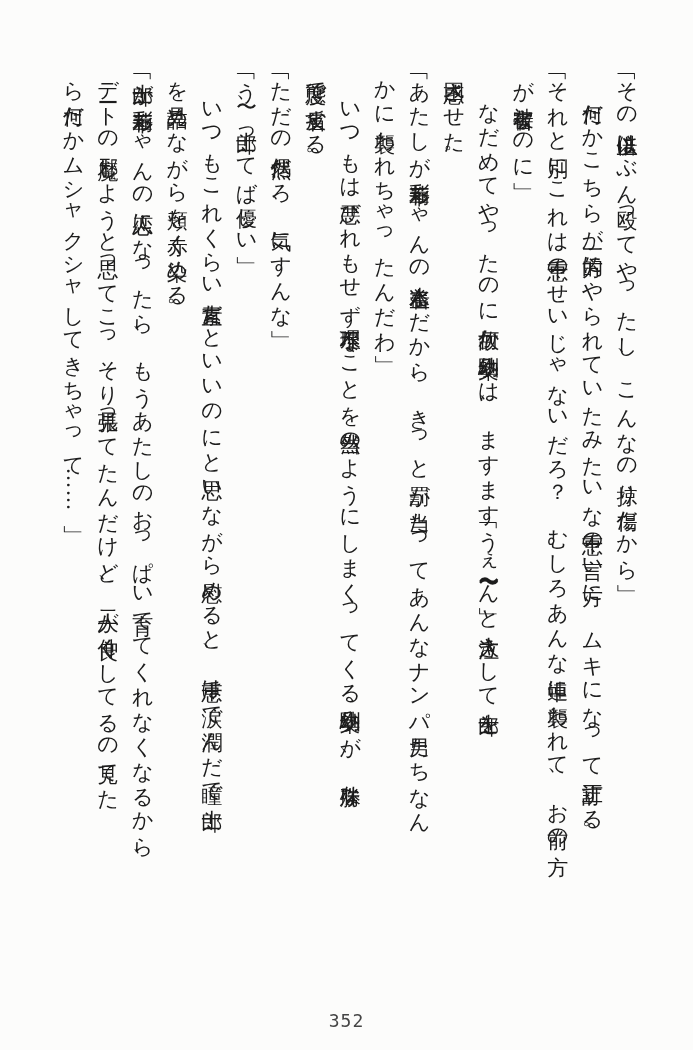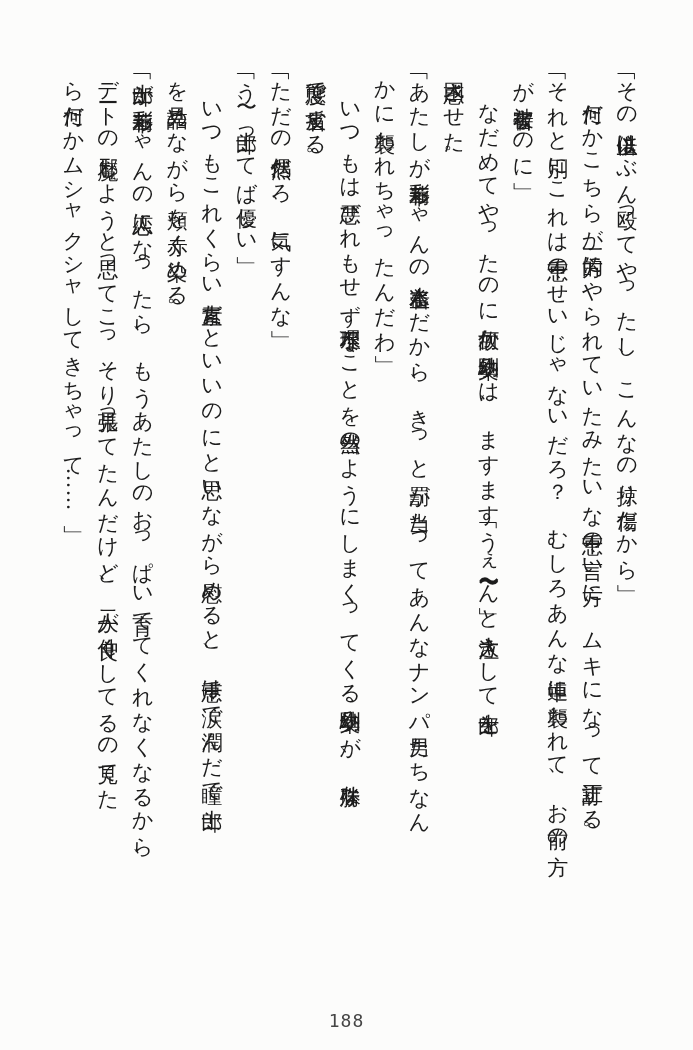--- a/index.html
+++ b/index.html
@@ -68,16 +68,16 @@
     <p>「ただの偶然だろ、気にすんな」</p>
     <p>「う〜、士郎ってば優しい」</p>
     <p>　いつもこれくらい素直だといいのにと思いながら慰めると、千恵は涙で潤んだ瞳で士郎</p>
     <p>を見詰めながら頬を赤く染める。</p>
     <p>「士郎が彩莉華ちゃんの恋人になったら、もうあたしのおっぱい育ててくれなくなるから、</p>
     <p>デートの邪魔しようと思ってこっそり見張ってたんだけど、二人が仲良くしてるの見てた</p>
     <p>ら何だかムシャクシャしてきちゃって……」</p>
   </main>
 
   <footer class="page-number">
-    <span>188</span>
+    <span>352</span>
   </footer>
 
 </div>
 
 </body></html>

